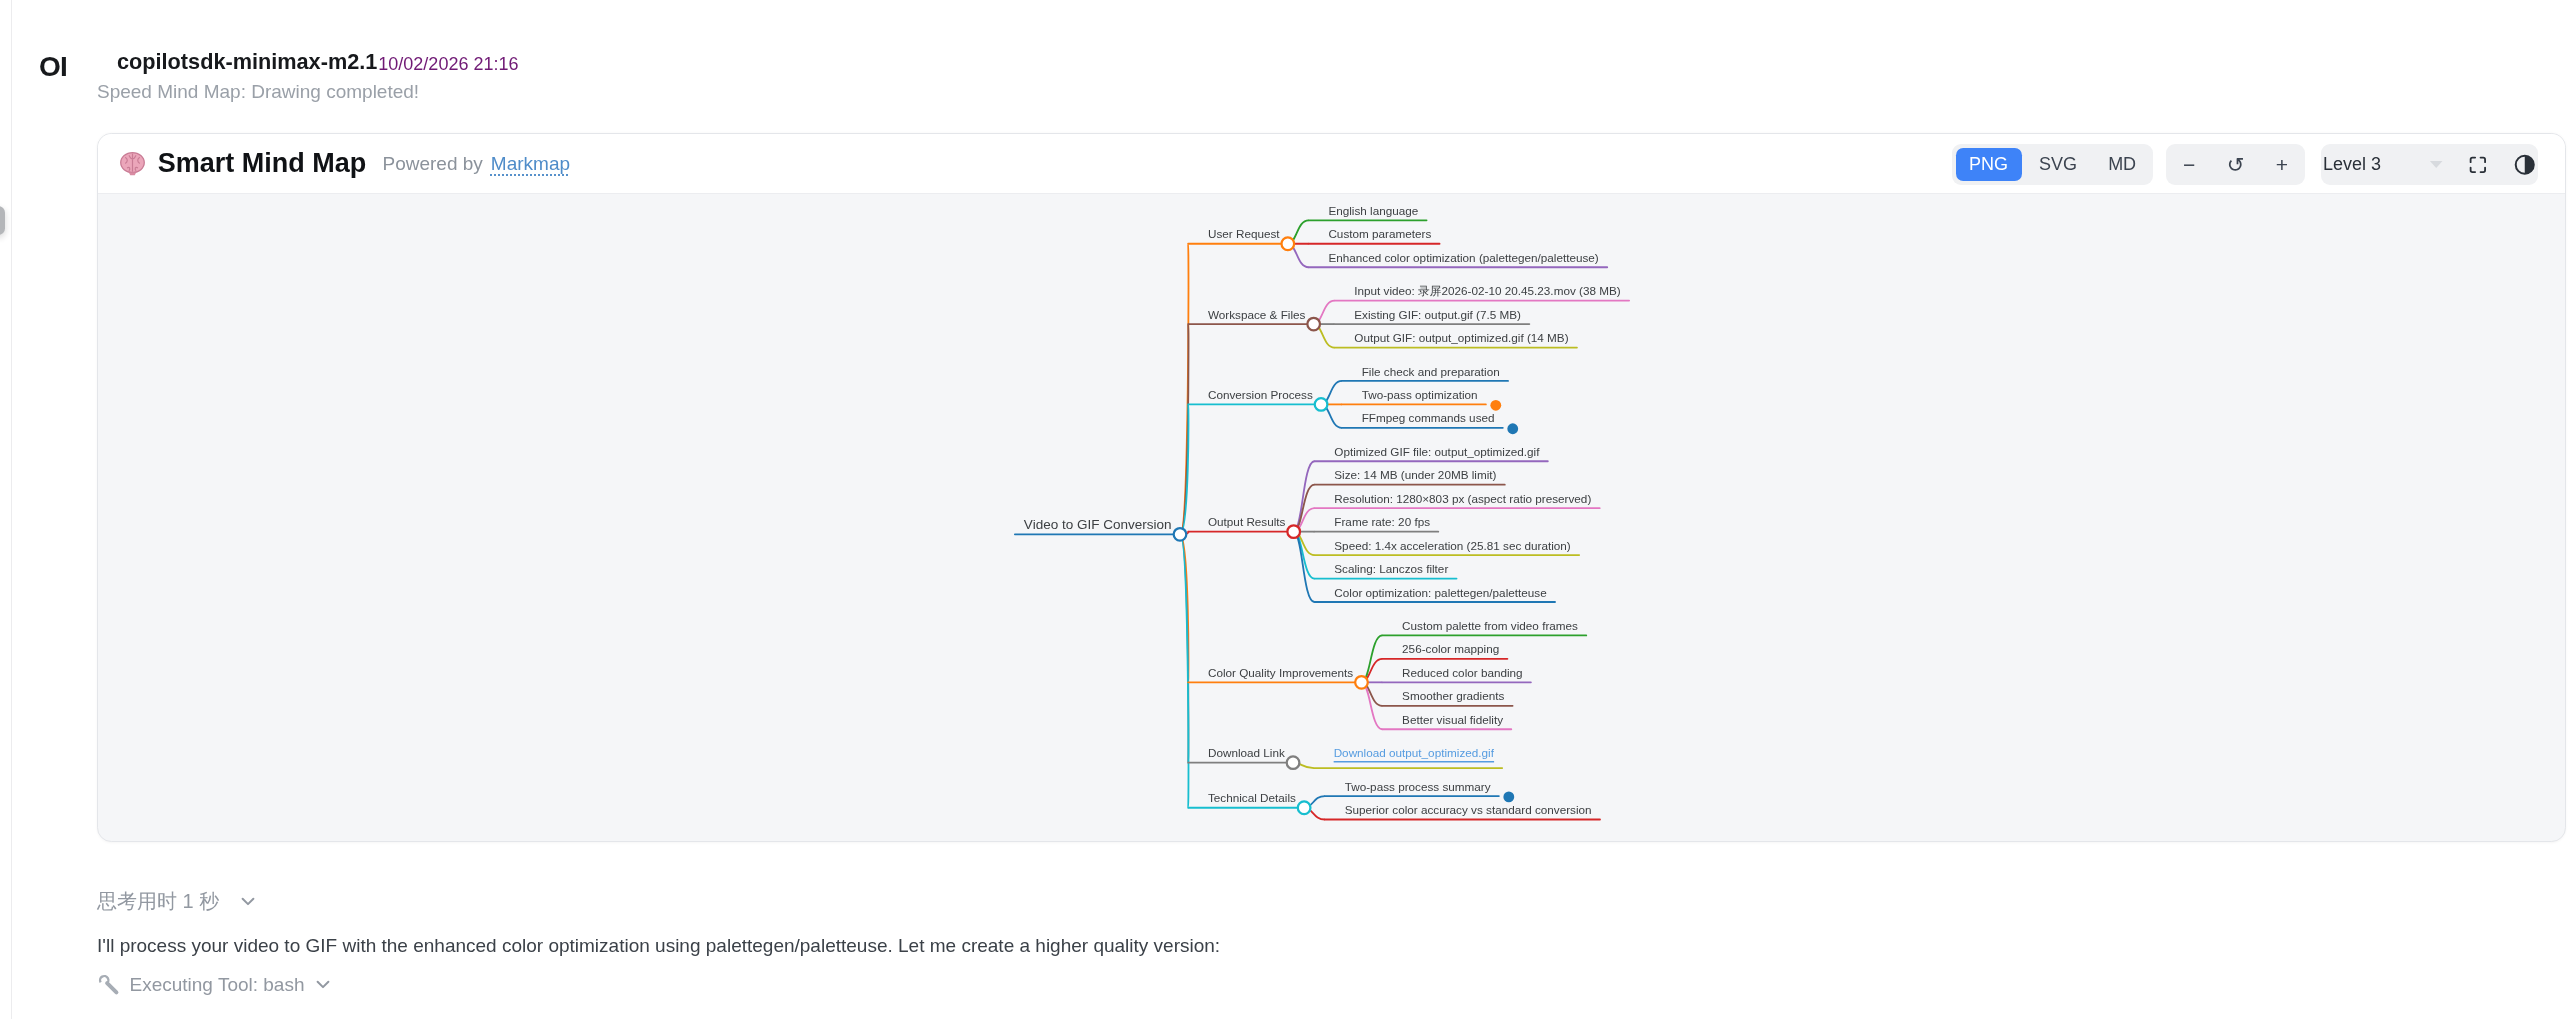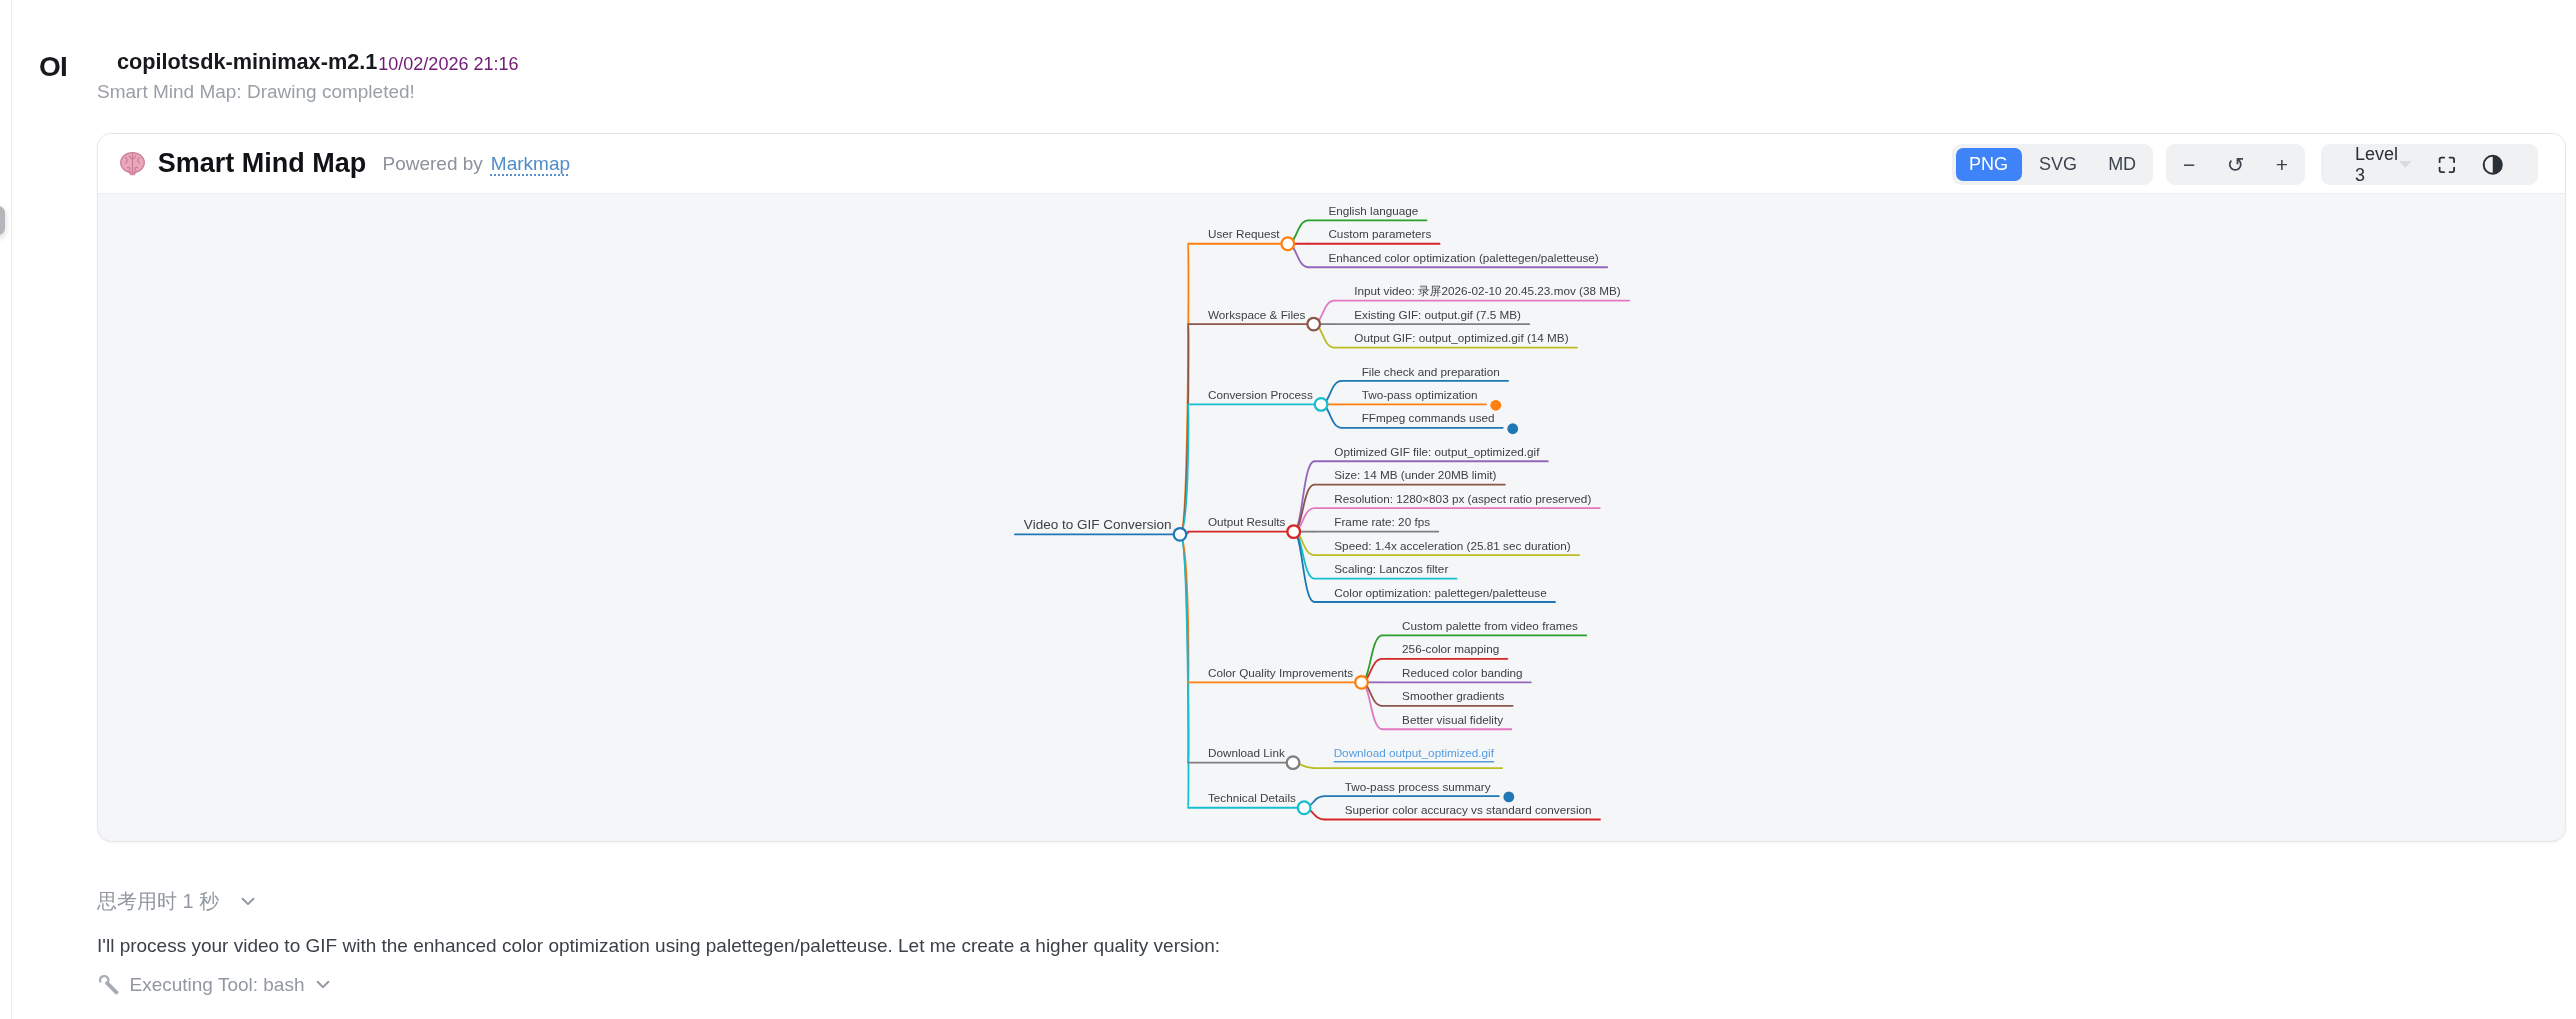--- a/index.html
+++ b/index.html
@@ -23,21 +23,21 @@
   .card-header { position:relative; height:60px; background:#ffffff; border-bottom:0.9px solid #ecedf0;
     display:flex; align-items:center; padding-left:20px; }
   .card-title { font-size:27px; font-weight:bold; color:#101215; margin-left:10.8px; }
   .powered { font-size:19px; color:#8b929b; font-weight:normal; margin-left:16.2px; }
   .markmap-link { font-size:19px; color:#4f8cc9; text-decoration:underline dotted; text-underline-offset:4.5px; margin-left:8px; cursor:pointer; }
 
   .tb-group { position:absolute; top:10px; height:41px; background:#f0f1f3; border-radius:9px;
     display:flex; align-items:center; }
   .g-format { left:1854px; padding:3.6px; gap:4px; }
   .g-zoom { left:2068px; width:139px; justify-content:space-around; }
-  .g-level { left:2223px; width:217px; padding:0 34px; gap:0; }
+  .g-level { left:2223px; width:217px; padding:0 2px; gap:0; }
   .tb-btn { border:none; background:transparent; font-size:18px; color:#3c4450; padding:0 13.5px; height:33px;
     border-radius:7.2px; cursor:pointer; font-family:inherit; }
   .tb-btn.active { background:#3e83f8; color:#ffffff; }
   .zoom-btn { border:none; background:transparent; font-size:21px; color:#3c4450; cursor:pointer; width:42px; height:39px; font-family:inherit; }
   .level-label { font-size:18px; color:#2a3038; }
   .g-level .spacer { flex:1; }
   .icon-btn { border:none; background:transparent; cursor:pointer; display:flex; align-items:center; padding:0; margin-left:23.5px; }
 
   .mindmap-wrap { position:absolute; left:0; top:61px; width:2469px; height:648px; }
 
@@ -52,21 +52,21 @@
 <body>
 
 <div class="left-divider"></div>
 <div class="left-smudge"></div>
 
 <div class="avatar">OI</div>
 <div class="msg-head">
   <span class="msg-author">copilotsdk-minimax-m2.1</span>
   <span class="msg-time">10/02/2026 21:16</span>
 </div>
-<div class="msg-status">Smart Mind Map: Drawing completed!</div>
+<div class="msg-status">Speed Mind Map: Drawing completed!</div>
 
 <div class="card">
   <div class="card-header">
     <span style="display:inline-flex;">
       <svg width="29" height="29" viewBox="0 0 32 32">
         <ellipse cx="16" cy="15" rx="13" ry="11" fill="#eba6ba" stroke="#c97c95" stroke-width="1.4"></ellipse>
         <path d="M16 5 V25 M8 9 C11 11 11 14 8 16 M24 9 C21 11 21 14 24 16 M10 21 C13 19 14 22 12 24 M22 21 C19 19 18 22 20 24 M12 7 C14 9 13 11 16 11 M20 7 C18 9 19 11 16 11" fill="none" stroke="#c97c95" stroke-width="1.3"></path>
         <path d="M12 26 h8 l-1.5 3 h-5 z" fill="#d98ca3"></path>
       </svg>
     </span>

